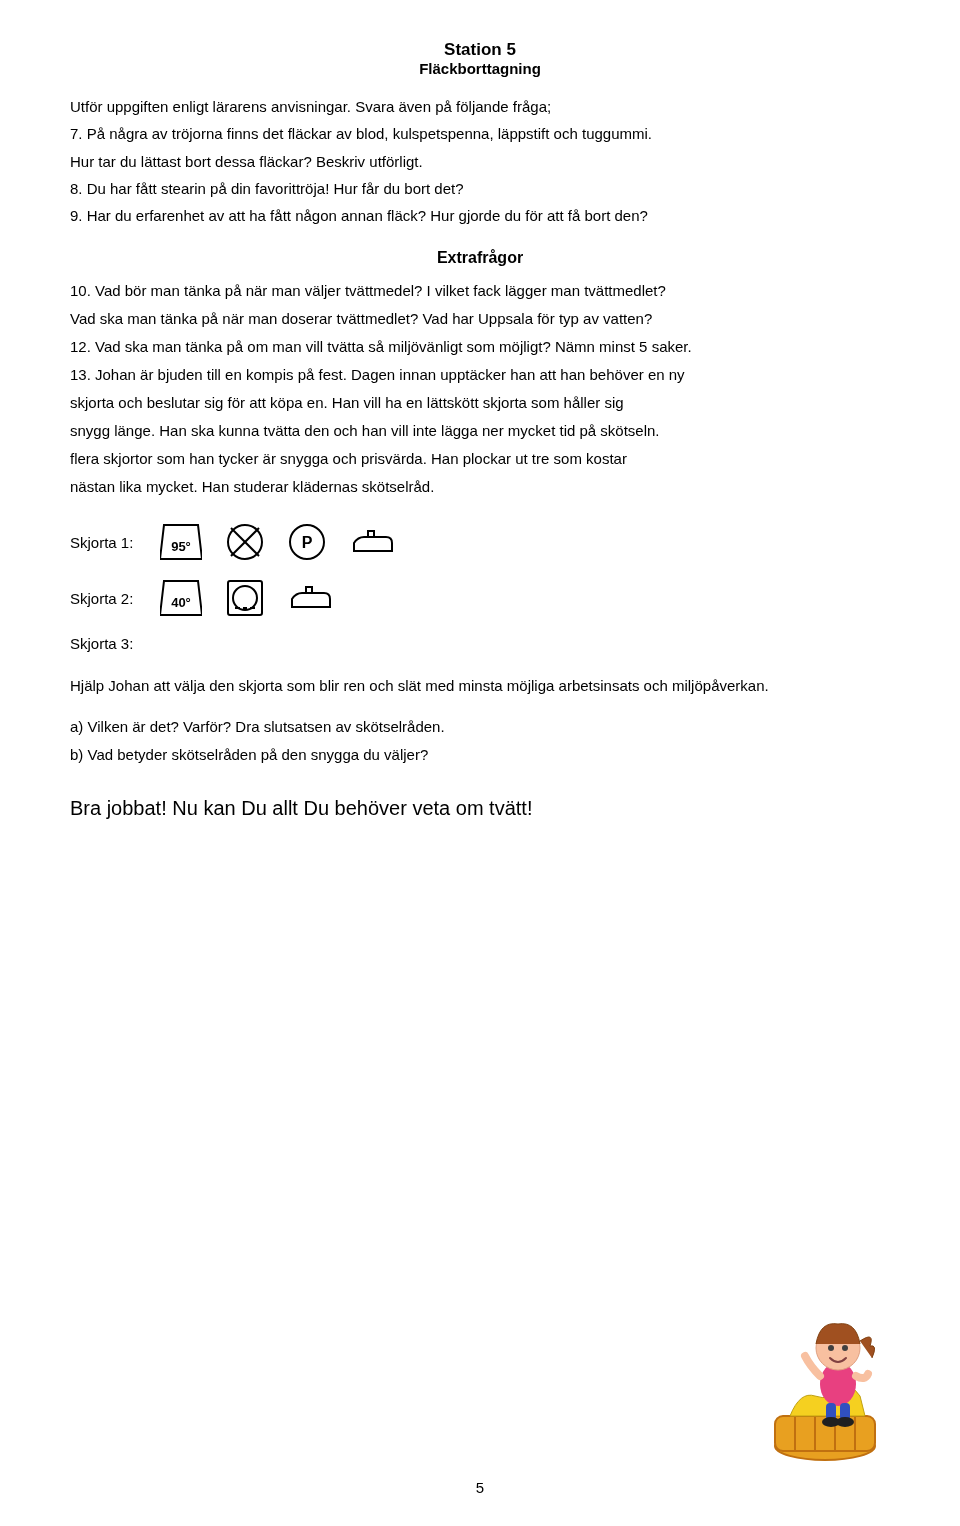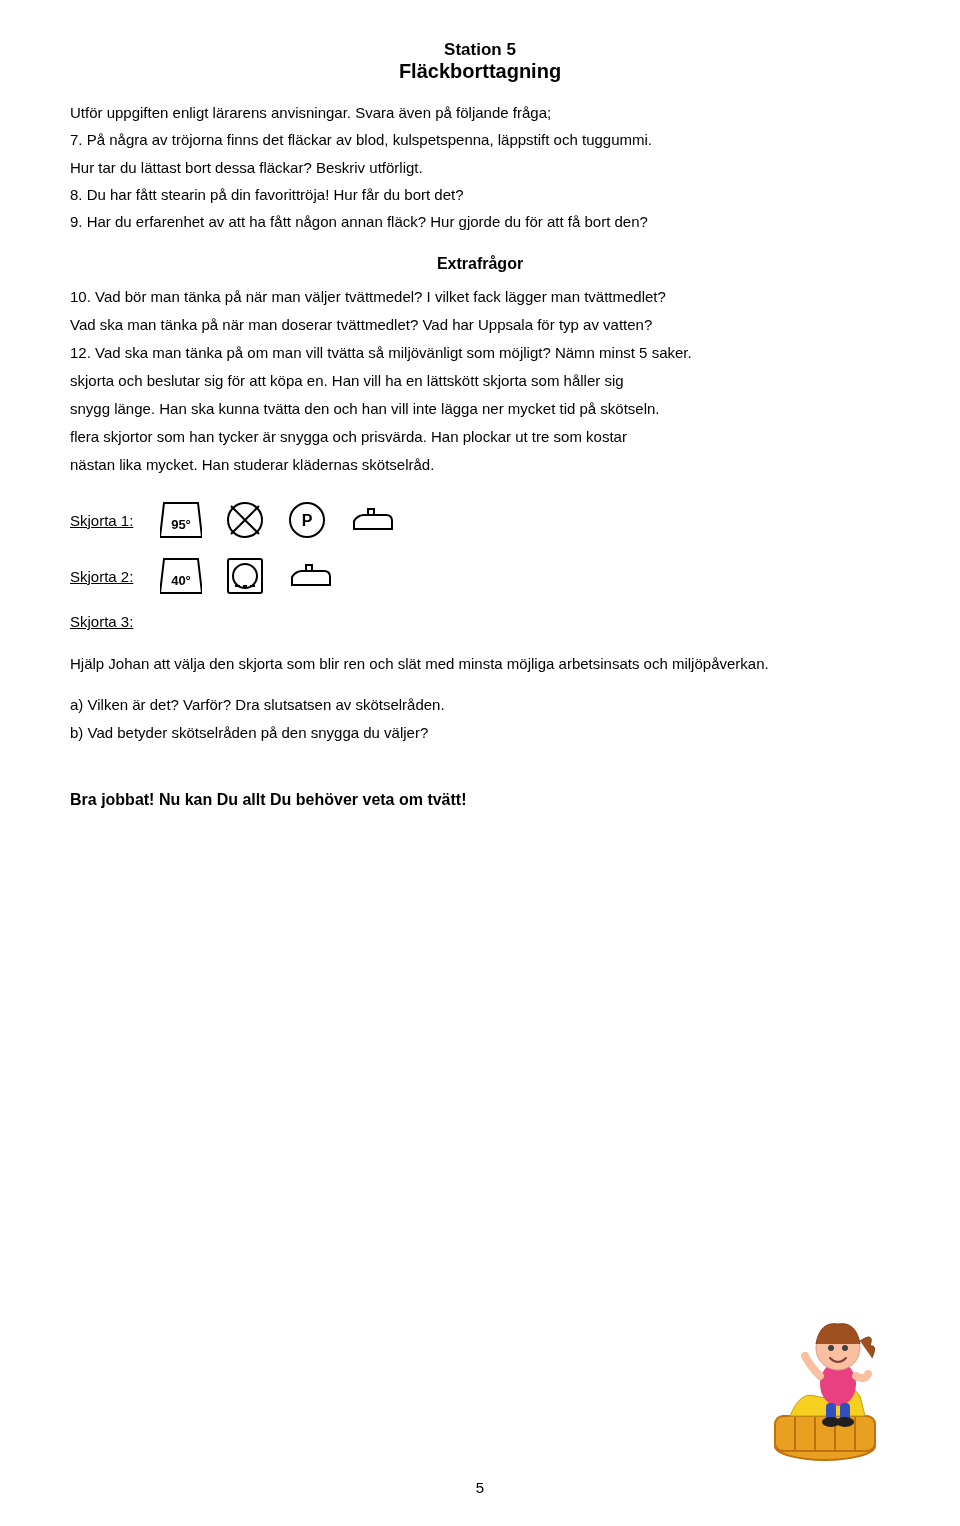--- a/index.html
+++ b/index.html
@@ -15,21 +15,21 @@
     }
     .page-header {
       text-align: center;
       margin-bottom: 18px;
     }
     .page-header h1 {
       font-size: 17px;
       font-weight: bold;
     }
     .page-header h2 {
-      font-size: 20px;
+      font-size: 15px;
       font-weight: bold;
     }
     .intro-text {
       margin-bottom: 6px;
       line-height: 1.55;
     }
     .intro-text p {
       margin-bottom: 4px;
     }
     .section-title {
@@ -44,21 +44,20 @@
     .questions-list p {
       margin-bottom: 4px;
     }
     .shirts-section {
       margin-top: 24px;
     }
     .shirt-row {
       display: flex;
       align-items: center;
       margin-bottom: 18px;
-      text-decoration: underline;
     }
     .shirt-label {
       font-size: 15px;
       min-width: 90px;
     }
     .shirt-symbols {
       display: flex;
       align-items: center;
       gap: 24px;
     }
@@ -68,23 +67,23 @@
       line-height: 1.6;
     }
     .footer-questions {
       margin-top: 16px;
       line-height: 1.7;
     }
     .footer-questions p {
       margin-bottom: 2px;
     }
     .bold-footer {
-      font-weight: bold;
-      font-size: 16px;
-      margin-top: 46px;
+      font-weight: normal;
+      font-size: 20px;
+      margin-top: 30px;
       margin-bottom: 8px;
     }
     .page-number {
       position: absolute;
       bottom: 30px;
       left: 50%;
       transform: translateX(-50%);
       font-size: 15px;
     }
     .cartoon-figure {
@@ -110,20 +109,21 @@
   <p>8. Du har fått stearin på din favorittröja! Hur får du bort det?</p>
   <p>9. Har du erfarenhet av att ha fått någon annan fläck? Hur gjorde du för att få bort den?</p>
 </div>
 
 <div class="section-title">Extrafrågor</div>
 
 <div class="questions-list">
   <p>10. Vad bör man tänka på när man väljer tvättmedel? I vilket fack lägger man tvättmedlet?</p>
   <p>Vad ska man tänka på när man doserar tvättmedlet? Vad har Uppsala för typ av vatten?</p>
   <p>12. Vad ska man tänka på om man vill tvätta så miljövänligt som möjligt? Nämn minst 5 saker.</p>
+  <p><span>13. Johan är bjuden till en kompis på fest. Dagen innan upptäcker han att han behöver en ny</span></p>
   <p>skjorta och beslutar sig för att köpa en. Han vill ha en lättskött skjorta som håller sig</p>
   <p>snygg länge. Han ska kunna tvätta den och han vill inte lägga ner mycket tid på skötseln.</p>
   <p>flera skjortor som han tycker är snygga och prisvärda. Han plockar ut tre som kostar</p>
   <p>nästan lika mycket. Han studerar klädernas skötselråd.</p>
 </div>
 
 <div class="shirts-section">
 
   <div class="shirt-row">
     <span class="shirt-label">Skjorta 1:</span>

